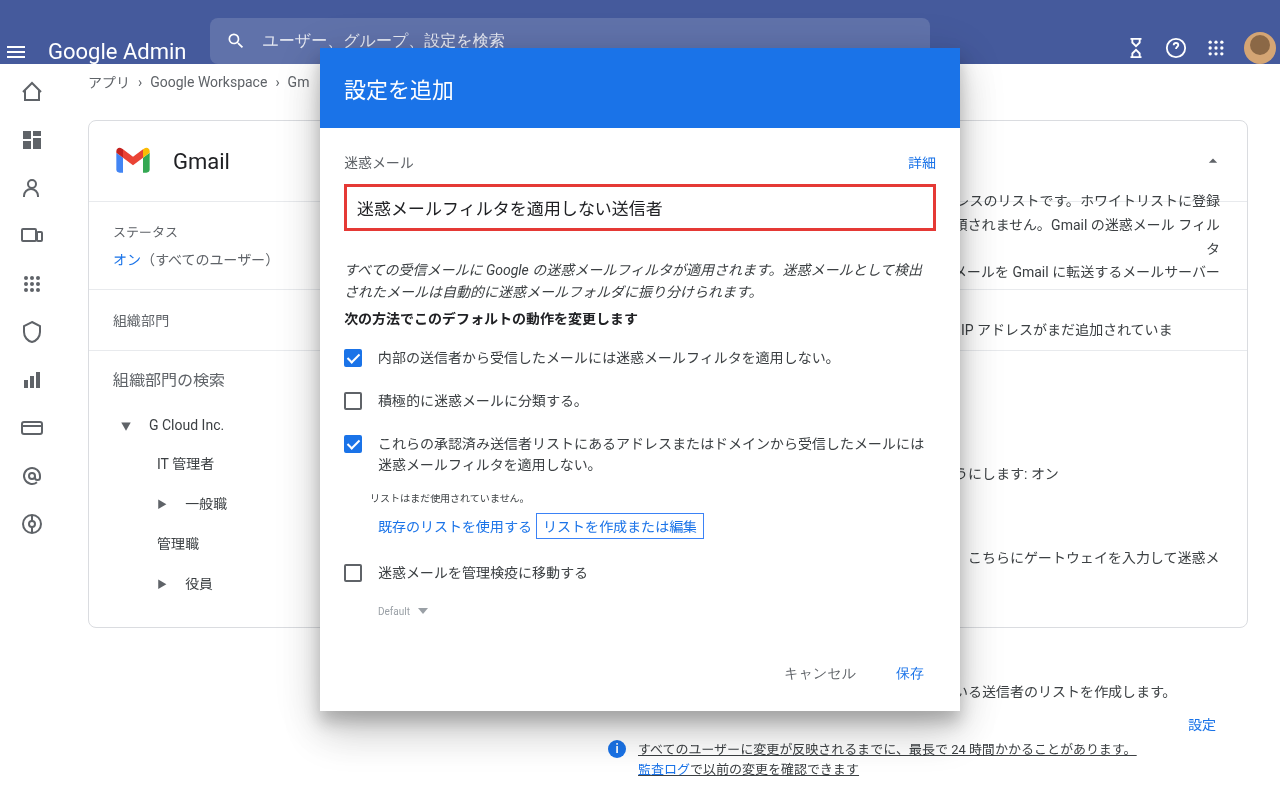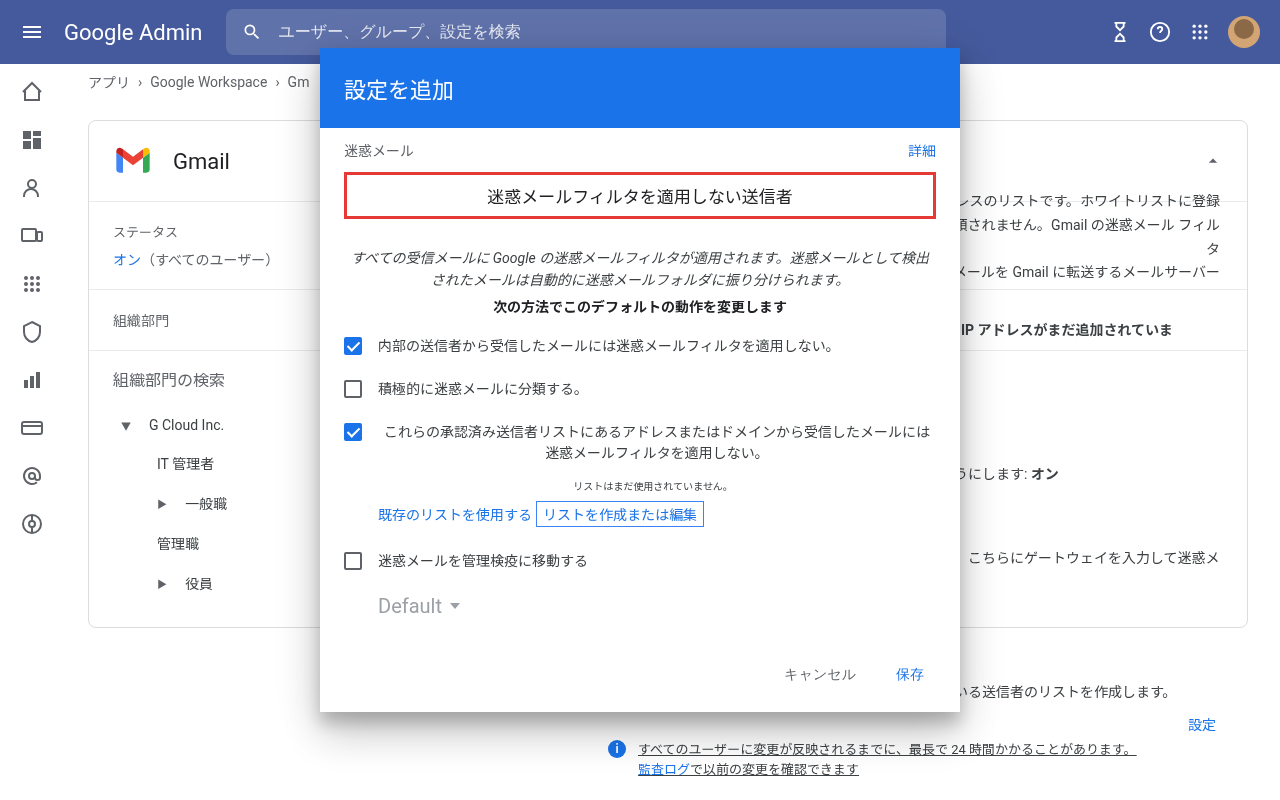--- a/index.html
+++ b/index.html
@@ -1,19 +1,19 @@
 <!DOCTYPE html>
 <html><head>
 <meta charset="utf-8">
 <style>
 * { box-sizing: border-box; margin: 0; padding: 0; }
 body { font-family: 'Roboto', 'Noto Sans JP', Arial, sans-serif; font-size: 14px; color: #202124; background: #fff; overflow: hidden; width: 1280px; height: 800px; position: relative; }
 
 
-.header { height: 64px; background: #455a9c; display: flex; align-items: center; padding: 0 20px; color: #fff; }
+.header { height: 64px; background: #455a9c; display: flex; align-items: flex-end; padding: 0 4px; color: #fff; }
 .menu-icon { width: 24px; height: 24px; cursor: pointer; margin-right: 20px; }
 .logo { font-size: 22px; font-weight: 400; margin-right: 24px; display: flex; align-items: center; }
 .search-bar { flex: 1; max-width: 720px; height: 46px; background: rgba(255,255,255,0.15); border-radius: 8px; display: flex; align-items: center; padding: 0 16px; }
 .search-bar input { background: transparent; border: none; outline: none; color: #fff; font-size: 16px; flex: 1; margin-left: 16px; }
 .search-bar input::placeholder { color: rgba(255,255,255,0.85); }
 .header-right { margin-left: auto; display: flex; align-items: center; gap: 16px; }
 .header-icon { width: 24px; height: 24px; cursor: pointer; display:flex; align-items:center; justify-content:center; }
 .avatar { width: 32px; height: 32px; border-radius: 50%; background: #d4a574; overflow:hidden; position:relative; }
 .avatar::after { content:''; position:absolute; width:20px; height:20px; border-radius:50%; background:#8b6846; top:3px; left:6px; }
 
@@ -44,48 +44,48 @@
 .org-tree { padding: 8px 24px 24px; }
 .tree-item { display: flex; align-items: center; padding: 10px 8px; font-size: 14px; color: #3c4043; cursor: pointer; }
 .tree-caret { width: 16px; margin-right: 12px; color: #5f6368; font-size:10px; }
 .tree-indent1 { padding-left: 44px; }
 .tree-indent2 { padding-left: 44px; display:flex; align-items:center; }
 .tree-indent2 .tree-caret { width:16px; margin-right:12px; }
 
 
 .bg-content { position: absolute; left: 420px; top: 190px; right: 60px; color: #3c4043; font-size: 14px; line-height: 1.7; }
 .bg-link { color: #1a73e8; cursor:pointer; }
-.bg-bold { font-weight:700;margin-top:24px; }
+.bg-bold { font-weight:400;margin-top:24px; }
 .bg-settings { color:#1a73e8; float:right; margin-right:4px; }
 
 
 .overlay { position: absolute; inset: 0; top: 48px; background: rgba(128,128,128,0.0); display: flex; justify-content: center; align-items: flex-start; }
 .modal { width: 640px; background: #fff; box-shadow: 0 24px 38px rgba(0,0,0,0.14), 0 9px 46px rgba(0,0,0,0.12), 0 11px 15px rgba(0,0,0,0.2); display: flex; flex-direction: column; max-height: 752px; }
 .modal-header { background: #1a73e8; color: #fff; padding: 24px; font-size: 22px; font-weight: 400; }
-.modal-body { padding: 12px 24px 0 24px; overflow-y: auto; flex: 1; text-align: center; }
+.modal-body { padding: 24px 24px 0 24px; overflow-y: auto; flex: 1; }
 .modal-row1 { display: flex; justify-content: space-between; align-items: center; margin-bottom: 12px; }
 .spam-label { color: #5f6368; font-size: 14px; }
 .detail-link { color: #1a73e8; font-size: 14px; cursor: pointer; }
 .input-highlight { border: 3px solid #e53935; padding: 8px 10px; font-size: 17px; color: #202124; margin-bottom: 28px; }
 .modal-desc { font-style: italic; color: #3c4043; font-size: 14px; line-height: 1.6; margin-bottom: 4px; }
 .modal-desc-bold { font-weight: 700; font-size: 14px; margin-bottom: 20px; }
 
 .checkbox-row { display: flex; align-items: flex-start; gap: 16px; margin-bottom: 22px; }
 .checkbox { width: 18px; height: 18px; border: 2px solid #5f6368; border-radius: 2px; flex-shrink: 0; margin-top: 1px; cursor:pointer; position:relative; }
 .checkbox.checked { background: #1a73e8; border-color: #1a73e8; }
 .checkbox.checked::after { content: ''; position: absolute; left: 4px; top: 0px; width: 5px; height: 10px; border: solid #fff; border-width: 0 2px 2px 0; transform: rotate(45deg); }
 .checkbox-label { font-size: 14px; color: #3c4043; line-height: 1.5; }
 
 .list-status { margin-left: 26px; font-size: 10px; color: #3c4043; margin-top:-8px; margin-bottom: 8px; }
 .list-links { margin-left: 34px; display: flex; gap: 4px; margin-bottom: 24px; align-items:center; }
 .link { color: #1a73e8; font-size: 14px; cursor: pointer; }
 .link-highlight { border: 1px solid #3b82f6; padding: 2px 6px; }
 
 .dropdown-row { margin-left: 34px; margin-bottom: 24px; display:flex; align-items:center; gap:8px; }
-.dropdown-label { color: #9aa0a6; font-size: 20px; }
+.dropdown-label { color: #9aa0a6; font-size: 10px; }
 
 .modal-footer { display: flex; justify-content: flex-end; gap: 24px; padding: 16px 28px 20px; }
 .btn { font-size: 14px; font-weight: 500; cursor: pointer; padding: 8px 8px; background:none; border:none; }
 .btn-cancel { color: #5f6368; }
 .btn-save { color: #1a73e8; }
 
 
 .info-bar { position: absolute; left: 608px; top: 740px; right: 60px; display: flex; align-items: flex-start; gap: 12px; font-size: 13px; color: #3c4043; }
 .info-icon { width: 18px; height: 18px; border-radius: 50%; background: #1a73e8; color: #fff; display: flex; align-items: center; justify-content: center; font-size: 12px; flex-shrink: 0; font-weight:bold; }
 .info-text { line-height: 1.5; text-decoration: underline; }

